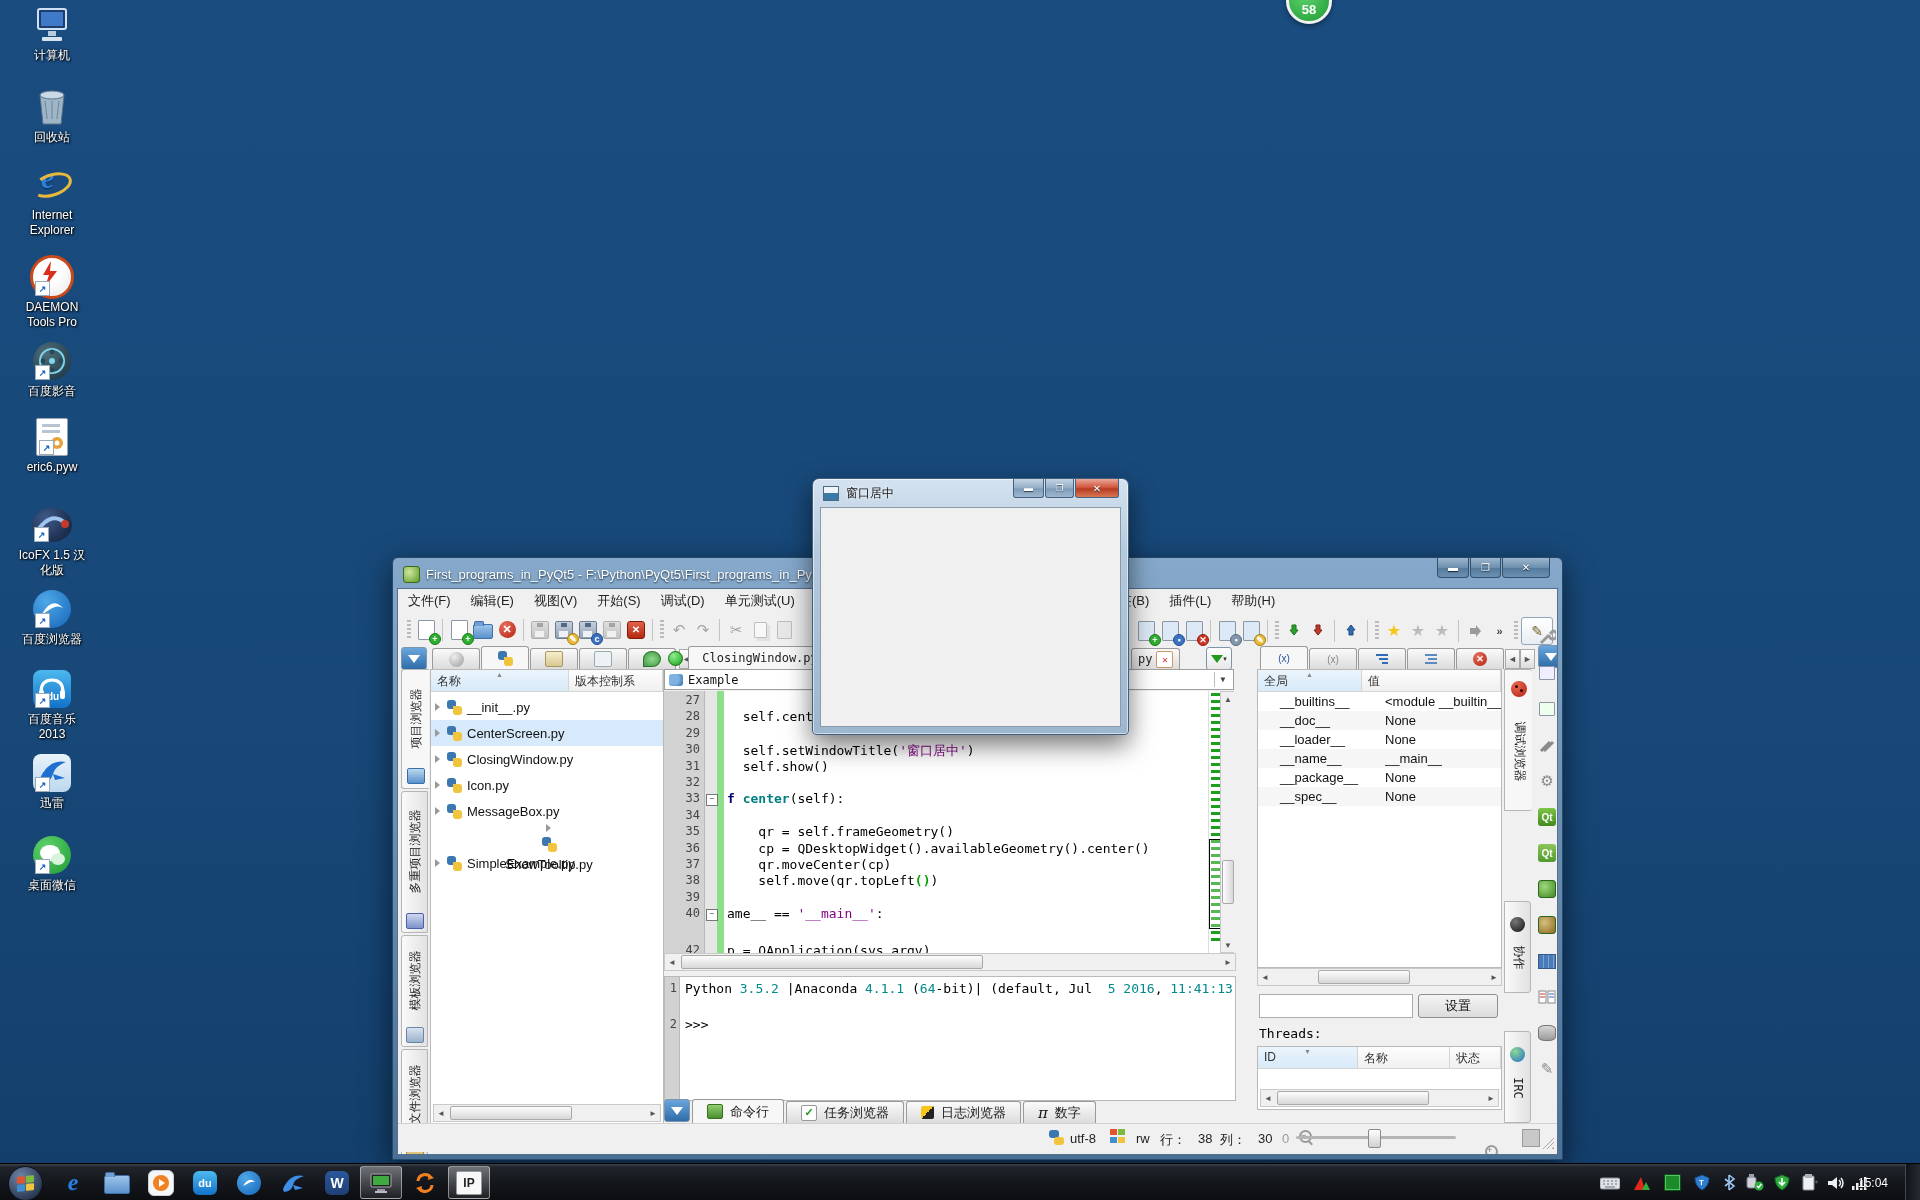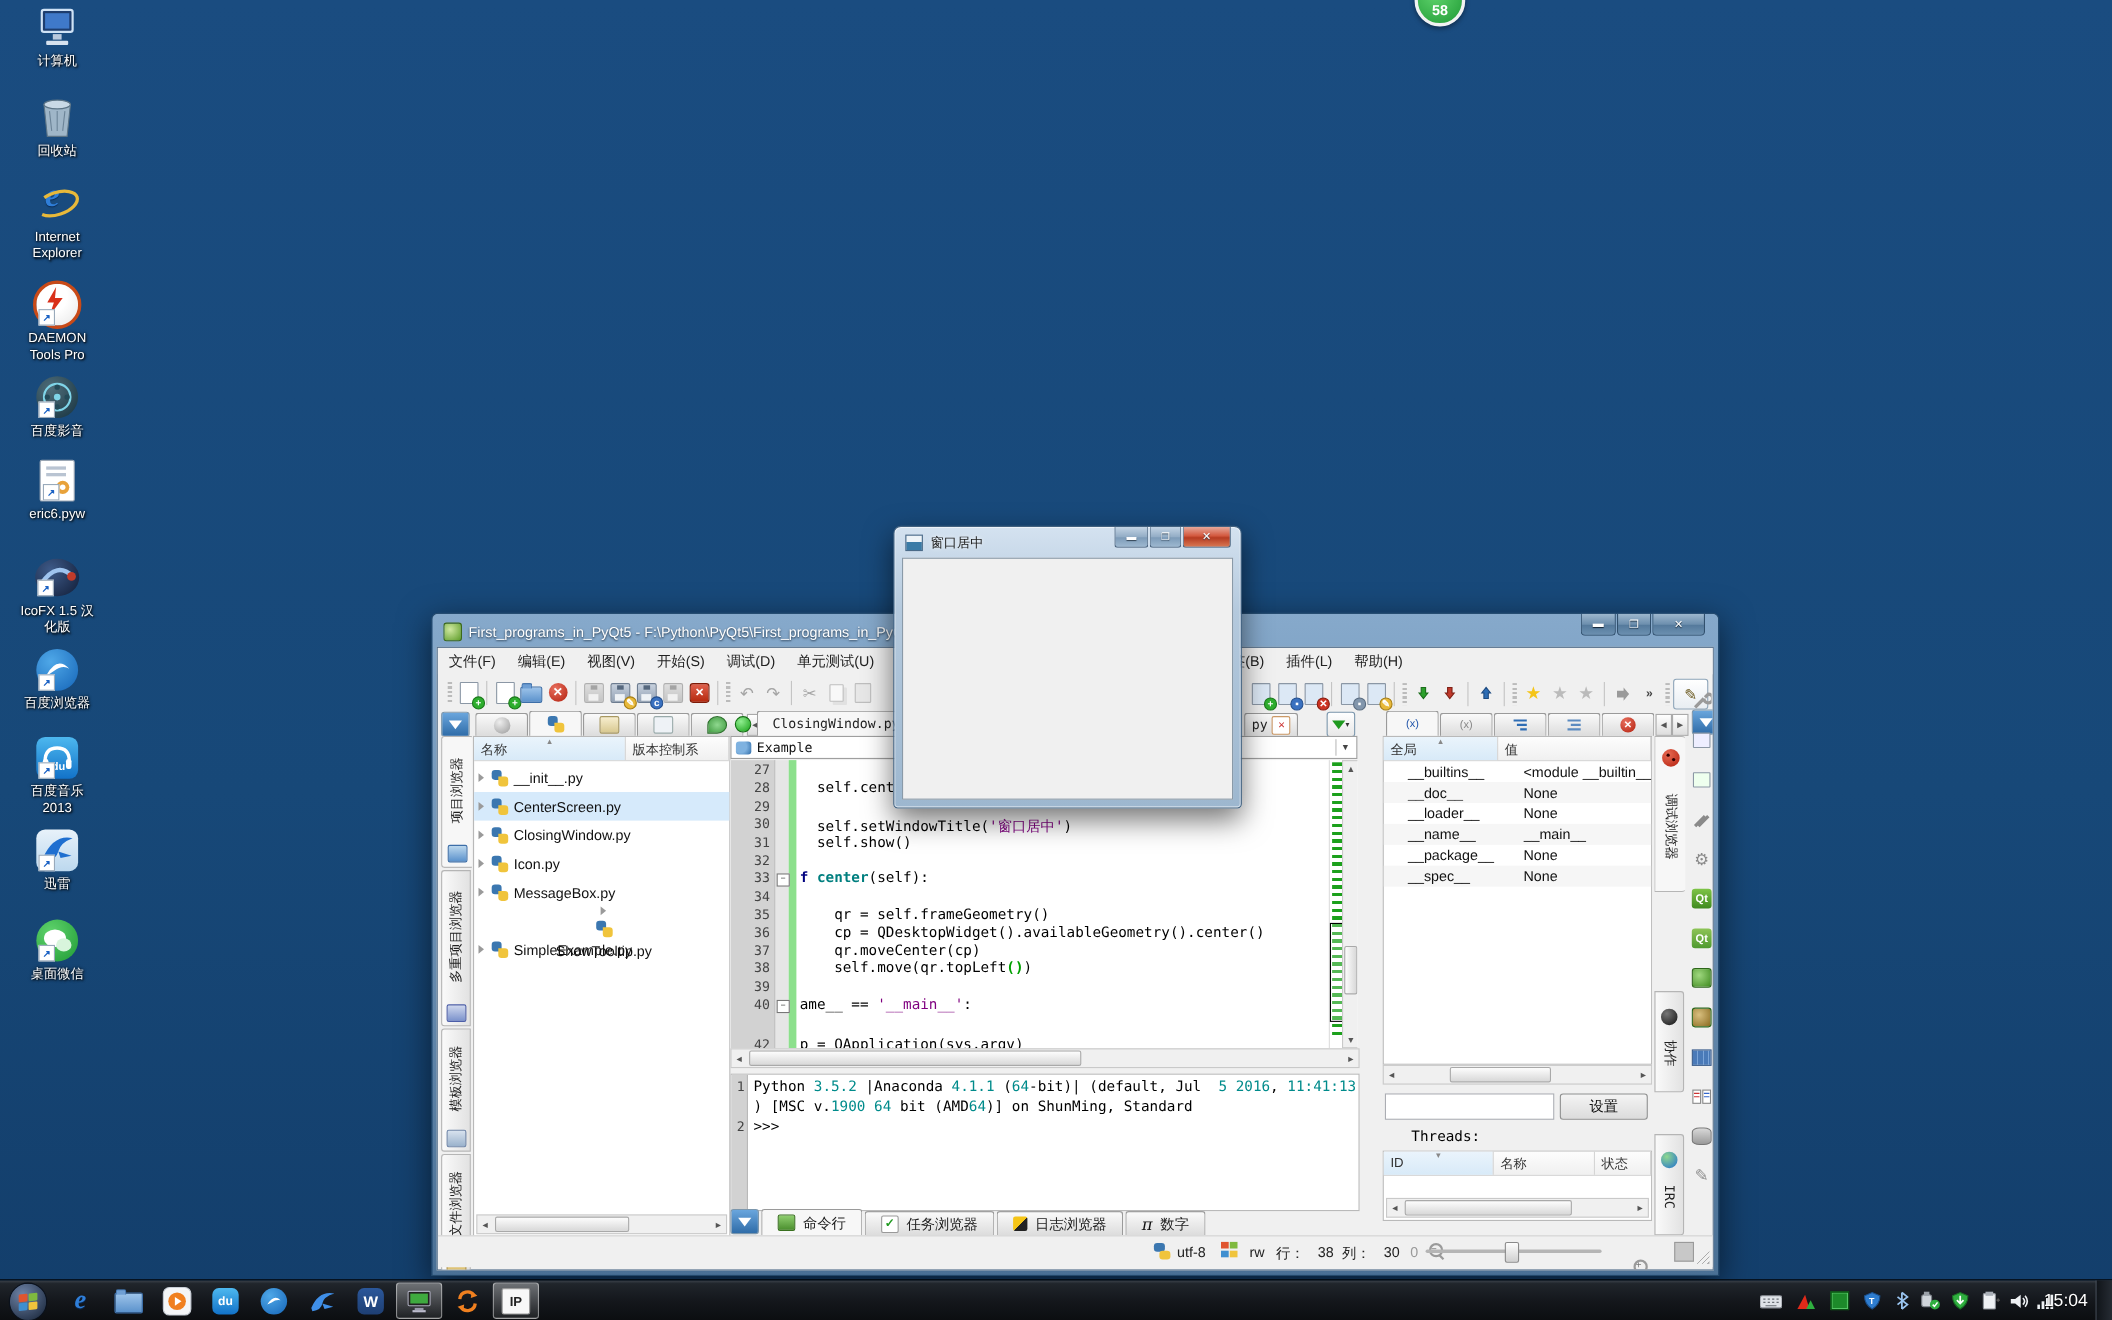--- a/index.html
+++ b/index.html
@@ -121,21 +121,21 @@
   .shellico{width:14px;height:13px;background:linear-gradient(#8fcf6f,#4b8f2f);border:1px solid #39701f;border-radius:2px;}
   
   #gpanel{position:absolute;left:859px;top:80px;width:243px;height:297px;background:#fff;border:1px solid #b9b9b9;}
   .grow{position:absolute;left:0;width:100%;height:19px;display:flex;align-items:center;font-size:13px;color:#111;}
   .grow:nth-child(even){background:#f6f6f6;}
   .gname{padding-left:22px;width:105px;flex:none;overflow:hidden;white-space:nowrap;}
   .gval{overflow:hidden;white-space:nowrap;}
   #setrow{position:absolute;left:859px;top:405px;width:243px;height:24px;}
   .inp{position:absolute;left:2px;top:0;width:148px;height:20px;background:#fff;border:1px solid #abadb3;}
   .pbtn{position:absolute;right:2px;top:0;width:78px;height:22px;border:1px solid #8e8f8f;border-radius:3px;background:linear-gradient(#f4f4f4,#dcdcdc);font-size:13px;color:#111;display:flex;align-items:center;justify-content:center;}
-  #threadslbl{position:absolute;left:861px;top:437px;font-family:"DejaVu Sans Mono",monospace;font-size:13px;color:#000;margin-left:24px;}
+  #threadslbl{position:absolute;left:861px;top:437px;font-family:"DejaVu Sans Mono",monospace;font-size:13px;color:#000;}
   #tpanel{position:absolute;left:859px;top:457px;width:243px;height:62px;background:#fff;border:1px solid #b9b9b9;}
   
   #rtools{position:absolute;left:1136px;top:30px;width:26px;height:504px;display:flex;flex-direction:column;align-items:center;}
   .rti{width:22px;height:22px;margin:7px 0;display:flex;align-items:center;justify-content:center;font-size:15px;color:#8a8a8a;}
   .qt{width:18px;height:18px;border-radius:3px;background:linear-gradient(#7ec447,#3f8a1f);color:#fff;font-size:10px;font-weight:bold;display:flex;align-items:center;justify-content:center;}
   .db{width:16px;height:14px;background:linear-gradient(#d8d8d8,#9a9a9a);border-radius:7px/4px;border:1px solid #777;}
   .books{width:16px;height:13px;background:repeating-linear-gradient(90deg,#4a7ab8 0 4px,#7aa4d8 4px 5px);border:1px solid #35598a;}
   .snake{width:16px;height:16px;border-radius:50%;background:radial-gradient(circle at 35% 35%,#9fd87f,#3f8a1f);border:1px solid #2d661a;}
   
   #statusbar{position:absolute;left:0;top:534px;width:100%;height:28px;background:#f0f0f0;border-top:1px solid #d2d2d2;font-size:13px;color:#222;}
@@ -161,21 +161,21 @@
   .dcap.dcls{width:42px;background:linear-gradient(#e7a99b 0%,#d3593f 45%,#b63c22 55%,#d97753 100%);font-size:10px;}
   #dlg .client{position:absolute;left:7px;top:28px;width:299px;height:218px;background:#f0f0f0;border:1px solid #8a9aa8;}
   
   #taskbar{position:absolute;left:0;top:1163px;width:1920px;height:37px;background:linear-gradient(180deg,#3b424b 0%,#20252b 8%,#14171c 50%,#0b0d10 100%);border-top:1px solid #000;}
   #orb{position:absolute;left:8px;top:2px;width:33px;height:33px;border-radius:50%;background:radial-gradient(circle at 35% 30%,#6f84a8 0%,#2e3d55 70%,#15202f 100%);border:1px solid #0a111c;display:flex;align-items:center;justify-content:center;}
   .flag{width:17px;height:15px;display:grid;grid-template-columns:8px 8px;grid-gap:1px;transform:skewY(-6deg);}
   .flag div{border-radius:1px;}
   .tk{position:absolute;top:2px;width:42px;height:33px;display:flex;align-items:center;justify-content:center;border-radius:3px;}
   .tk.active{background:linear-gradient(180deg,rgba(255,255,255,.35),rgba(255,255,255,.08));border:1px solid rgba(255,255,255,.45);box-sizing:border-box;}
   .tray{position:absolute;top:0;height:37px;display:flex;align-items:center;justify-content:center;}
-  #clock{position:absolute;left:1858px;top:0;height:37px;display:flex;align-items:center;color:#fff;font-size:16px;text-shadow:0 1px 1px #000;}
+  #clock{position:absolute;left:1858px;top:0;height:37px;display:flex;align-items:center;color:#fff;font-size:12px;text-shadow:0 1px 1px #000;}
   #showdesk{position:absolute;left:1905px;top:0;width:15px;height:37px;background:linear-gradient(90deg,#11151a,#272d35);border-left:1px solid #424a55;}
   .ie-e{font-family:"Liberation Serif",serif;font-size:30px;color:#2f7ed8;font-weight:bold;font-style:italic;text-shadow:0 1px 1px #0a2b55;}
   .roundsq{border-radius:6px;display:flex;align-items:center;justify-content:center;}
 </style>
 </head>
 <body>
 
 <div id="root">
 
   <div class="dico" style="top:4px">
@@ -701,23 +701,20 @@
           <div class="hthumb" style="left:16px;width:300px;"></div>
           <span class="sarr" style="position:absolute;right:0;">►</span>
       </div>
 
       <div id="shell">
         <div class="gbg"></div>
         <div class="srow" style="top:4px;">
             <span class="sln">1</span>
             <span class="sct"><span class="cd">Python </span><span class="num">3.5.2</span><span class="cd"> |Anaconda </span><span class="num">4.1.1</span><span class="cd"> (</span><span class="num">64</span><span class="cd">-bit)| (default, Jul  </span><span class="num">5 2016</span><span class="cd">, </span><span class="num">11:41:13</span></span>
           </div>
-        <div class="srow" style="top:22px;">
-            <span class="sct"><span class="cd">) [MSC v.</span><span class="num">1900 64</span><span class="cd"> bit (AMD</span><span class="num">64</span><span class="cd">)] on ShunMing, Standard</span></span>
-          </div>
         <div class="srow" style="top:40px;">
             <span class="sln">2</span>
             <span class="sct"><span class="cd">&gt;&gt;&gt;</span></span>
           </div>
       </div>
 
       <div id="shelltabs">
         <div class="funnelbtn" style="margin-bottom:1px;">
             <div class="funnel"></div>
           </div>

